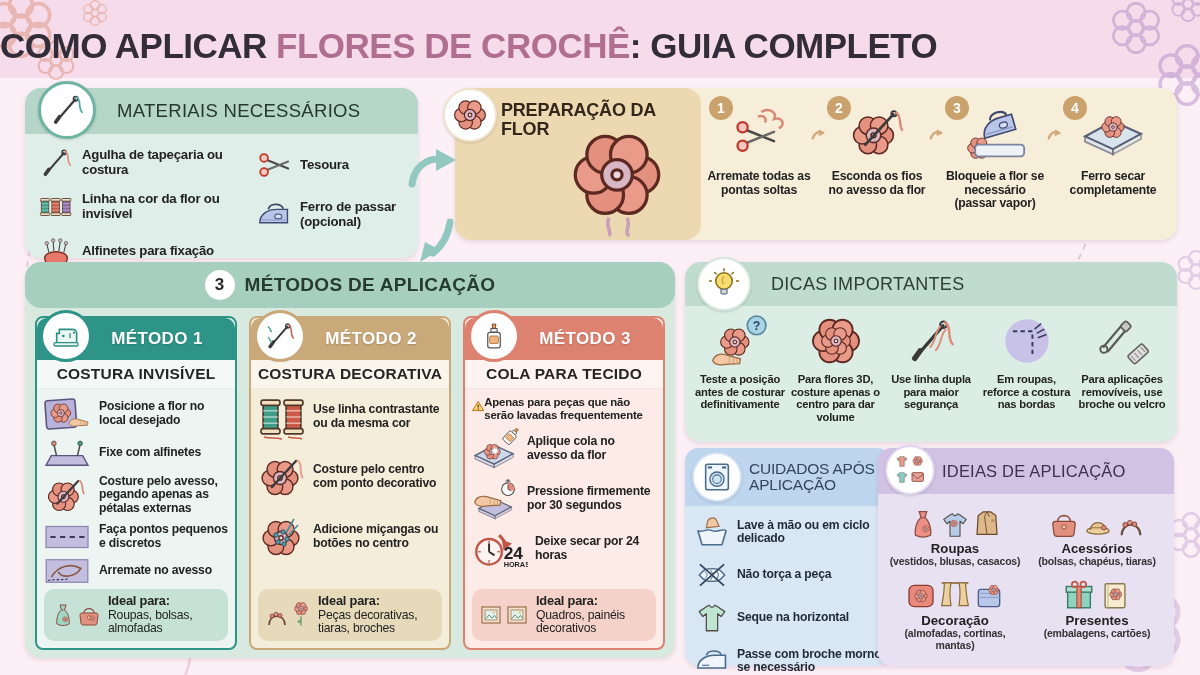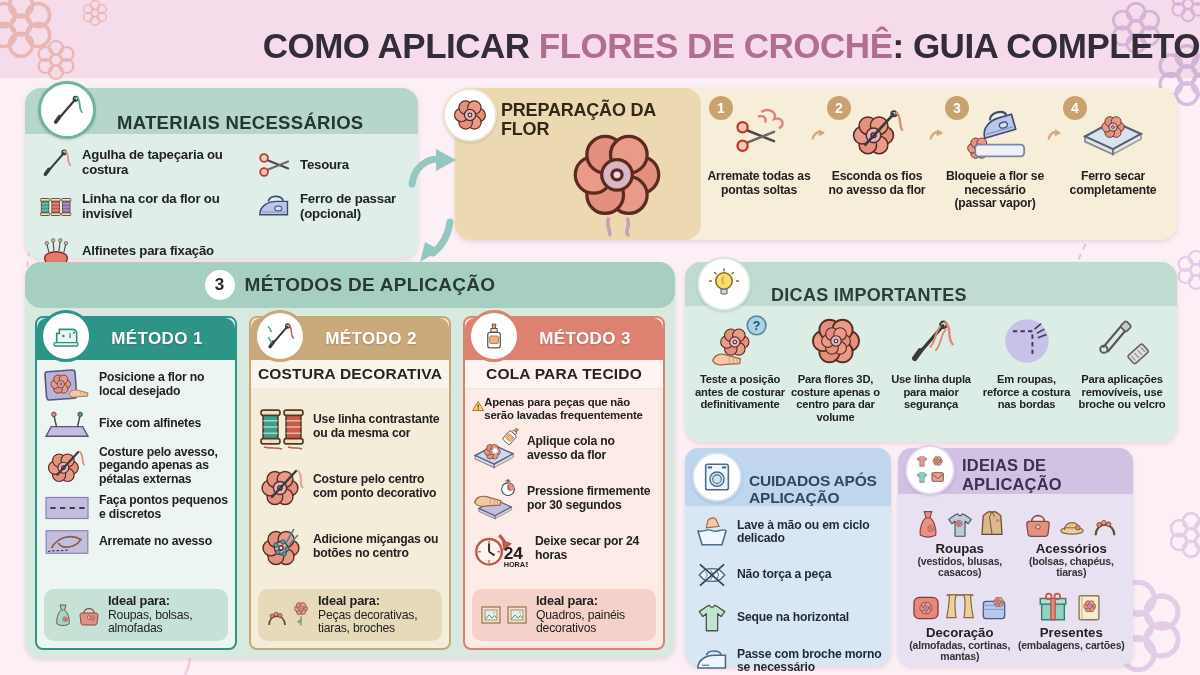--- a/index.html
+++ b/index.html
@@ -1,34 +1,34 @@
 <!DOCTYPE html>
 <html><head>
 <meta charset="utf-8">
 <style>
 *{margin:0;padding:0;box-sizing:border-box}
 html,body{width:1200px;height:675px}
 body{font-family:"Liberation Sans",sans-serif;color:#222}
 .page{position:relative;width:1200px;height:675px;background:#f6dcea;overflow:hidden}
 .content-bg{position:absolute;left:0;top:78px;right:0;bottom:0;background:#fcf0f6}
 .decor{position:absolute;inset:0;pointer-events:none;z-index:0}
-.titlebar{position:absolute;top:0;left:0;width:100%;height:91px;display:flex;align-items:center;justify-content:flex-end;z-index:2}
+.titlebar{position:absolute;top:0;left:0;width:100%;height:91px;display:flex;align-items:center;justify-content:flex-start;z-index:2}
 .titlebar h1{font-size:35px;font-weight:bold;letter-spacing:-.5px;color:#322d39;white-space:pre}
 .titlebar .hl{color:#b06f90}
 .panel{position:absolute;border-radius:16px;box-shadow:0 2px 5px rgba(140,90,120,.18);z-index:1}
-.phead{position:relative;display:flex;align-items:flex-end;height:46px;border-radius:16px 16px 0 0;font-weight:bold}
+.phead{position:relative;display:flex;align-items:center;height:46px;border-radius:16px 16px 0 0;font-weight:normal}
 .badge{position:absolute;background:#fff;border-radius:50%;display:flex;align-items:center;justify-content:center;box-shadow:0 1px 3px rgba(0,0,0,.15);z-index:3}
 
 #materials{left:25px;top:88px;width:393px;height:170px;background:#dfeee8}
 #materials .phead{background:#b6d6ca;padding-left:92px;font-size:18.5px;color:#25372f;letter-spacing:.3px}
 #materials .badge{width:58px;height:58px;left:13px;top:-7px;border:3px solid #6fb3a2}
 .mat-cols{display:flex;padding:12px 4px 6px 14px}
 .mat-col{display:flex;flex-direction:column}
 .mat-col.c1{width:218px;gap:10px}
-.mat-col.c2{width:155px;gap:8px;padding-top:2px}
+.mat-col.c2{width:155px;gap:16px;padding-top:2px}
 .mat-item{display:flex;align-items:center;gap:9px}
 .mat-item .lbl{font-weight:bold;font-size:13.2px;line-height:1.12;letter-spacing:-.2px}
 .ic34{width:34px;height:34px;flex:0 0 34px}
 
 #prep{left:455px;top:88px;width:722px;height:152px;background:#f7eeda}
 .prep-panel{position:absolute;left:0;top:0;width:246px;height:152px;background:#ecd9b2;border-radius:16px}
 #prep .badge{width:54px;height:54px;left:-12px;top:0;border:2px solid #f0e4cc}
 .prep-title{position:absolute;left:46px;top:13px;width:160px;font-size:18px;font-weight:bold;line-height:1.08;color:#33271a;letter-spacing:-.2px}
 .prep-flower{position:absolute;left:112px;top:38px}
 .prep-steps{position:absolute;left:252px;top:10px;right:6px;display:flex;align-items:flex-start}
@@ -71,21 +71,21 @@
 .tip .cap{font-size:11.2px;font-weight:bold;text-align:center;line-height:1.13;letter-spacing:-.2px;margin-top:2px}
 
 #care{left:685px;top:448px;width:206px;height:218px;background:#d9e6f4;border-radius:14px}
 #care .phead{background:#bed6ee;height:58px;border-radius:14px 14px 0 0;padding-left:64px;font-size:15.5px;color:#31475e;line-height:1.05;letter-spacing:-.2px}
 #care .badge{width:50px;height:50px;left:7px;top:4px;border:2px solid #d2e2f2}
 .care-rows{padding:9px 6px 0 10px;display:flex;flex-direction:column;gap:9px}
 .crow{display:flex;align-items:center;gap:8px}
 .crow .cic{flex:0 0 34px;display:flex}
 .crow .txt{font-weight:bold;font-size:12.2px;line-height:1.1;letter-spacing:-.2px;color:#1e2a38}
 
-#ideas{left:898px;top:448px;width:235px;height:218px;background:#e8e1f1;border-radius:14px}
+#ideas{left:878px;top:448px;width:296px;height:218px;background:#e8e1f1;border-radius:14px}
 #ideas .phead{background:#d1c2e3;height:46px;border-radius:14px 14px 0 0;padding-left:64px;font-size:16.5px;color:#3c2f50;letter-spacing:.2px}
 #ideas .badge{width:50px;height:50px;left:7px;top:-3px;border:2px solid #e0d4ee}
 .ideas-grid{display:grid;grid-template-columns:1fr 1fr;padding:4px 6px 0 6px;row-gap:3px}
 .idea{display:flex;flex-direction:column;align-items:center}
 .idea .iic{height:42px;display:flex;align-items:flex-end;gap:2px}
 .idea .nm{font-size:13.2px;font-weight:bold;margin-top:1px}
 .idea .dt{font-size:10.5px;font-weight:bold;text-align:center;line-height:1.08;letter-spacing:-.2px;color:#333}
 .arrow{position:absolute;z-index:2}
 svg text{font-family:"Liberation Sans",sans-serif}
 </style>
@@ -465,20 +465,21 @@
 
     <div class="mcard m1">
       <div class="mhead">
         <div class="mbadge">
             <svg width="32" height="32" viewBox="0 0 48 48">
               <use href="#ssew"></use>
             </svg>
           </div>
         <span class="mt">MÉTODO 1</span>
       </div>
+      <div class="msub">COSTURA INVISÍVEL</div>
       <div class="mbody">
         <div class="mrow">
             <span class="ric">
               <svg width="46" height="36" viewBox="0 0 52 38">
                 <rect x="2" y="3" width="34" height="32" rx="3" fill="#b9b3dc" stroke="#5a5480" stroke-width="1.8" transform="rotate(-4 19 19)"></rect>
                 <use href="#sf" x="6" y="5" width="26" height="26"></use>
                 <use href="#shand" x="26" y="20" width="26" height="15"></use>
               </svg>
             </span>
             <span class="txt">Posicione a flor no local desejado</span>
@@ -546,21 +547,21 @@
       <div class="mhead">
         <div class="mbadge">
             <svg width="32" height="32" viewBox="0 0 48 48" style="color:#cc5a48">
               <use href="#sneedle"></use>
               <path d="M6 10 C10 12 8 16 12 18 M6 26 C10 28 8 32 12 34" stroke="#3f9e88" stroke-width="2" fill="none"></path>
             </svg>
           </div>
         <span class="mt">MÉTODO 2</span>
       </div>
       <div class="msub">COSTURA DECORATIVA</div>
-      <div class="mbody" style="padding-top:14px">
+      <div class="mbody" style="padding-top:4px">
         <div class="mrow">
             <span class="ric">
               <svg width="48" height="48" viewBox="0 0 48 48">
                 <use href="#sspool" x="2" y="2" width="21" height="44" style="color:#3f9e88"></use>
                 <use href="#sspool" x="25" y="2" width="21" height="44" style="color:#cc5a48"></use>
                 <path d="M6 44 C12 46 18 44 24 46 M30 44 C36 46 40 44 44 46" stroke="#cc5a48" stroke-width="1.4" fill="none"></path>
               </svg>
             </span>
             <span class="txt">Use linha contrastante ou da mesma cor</span>
           </div>

